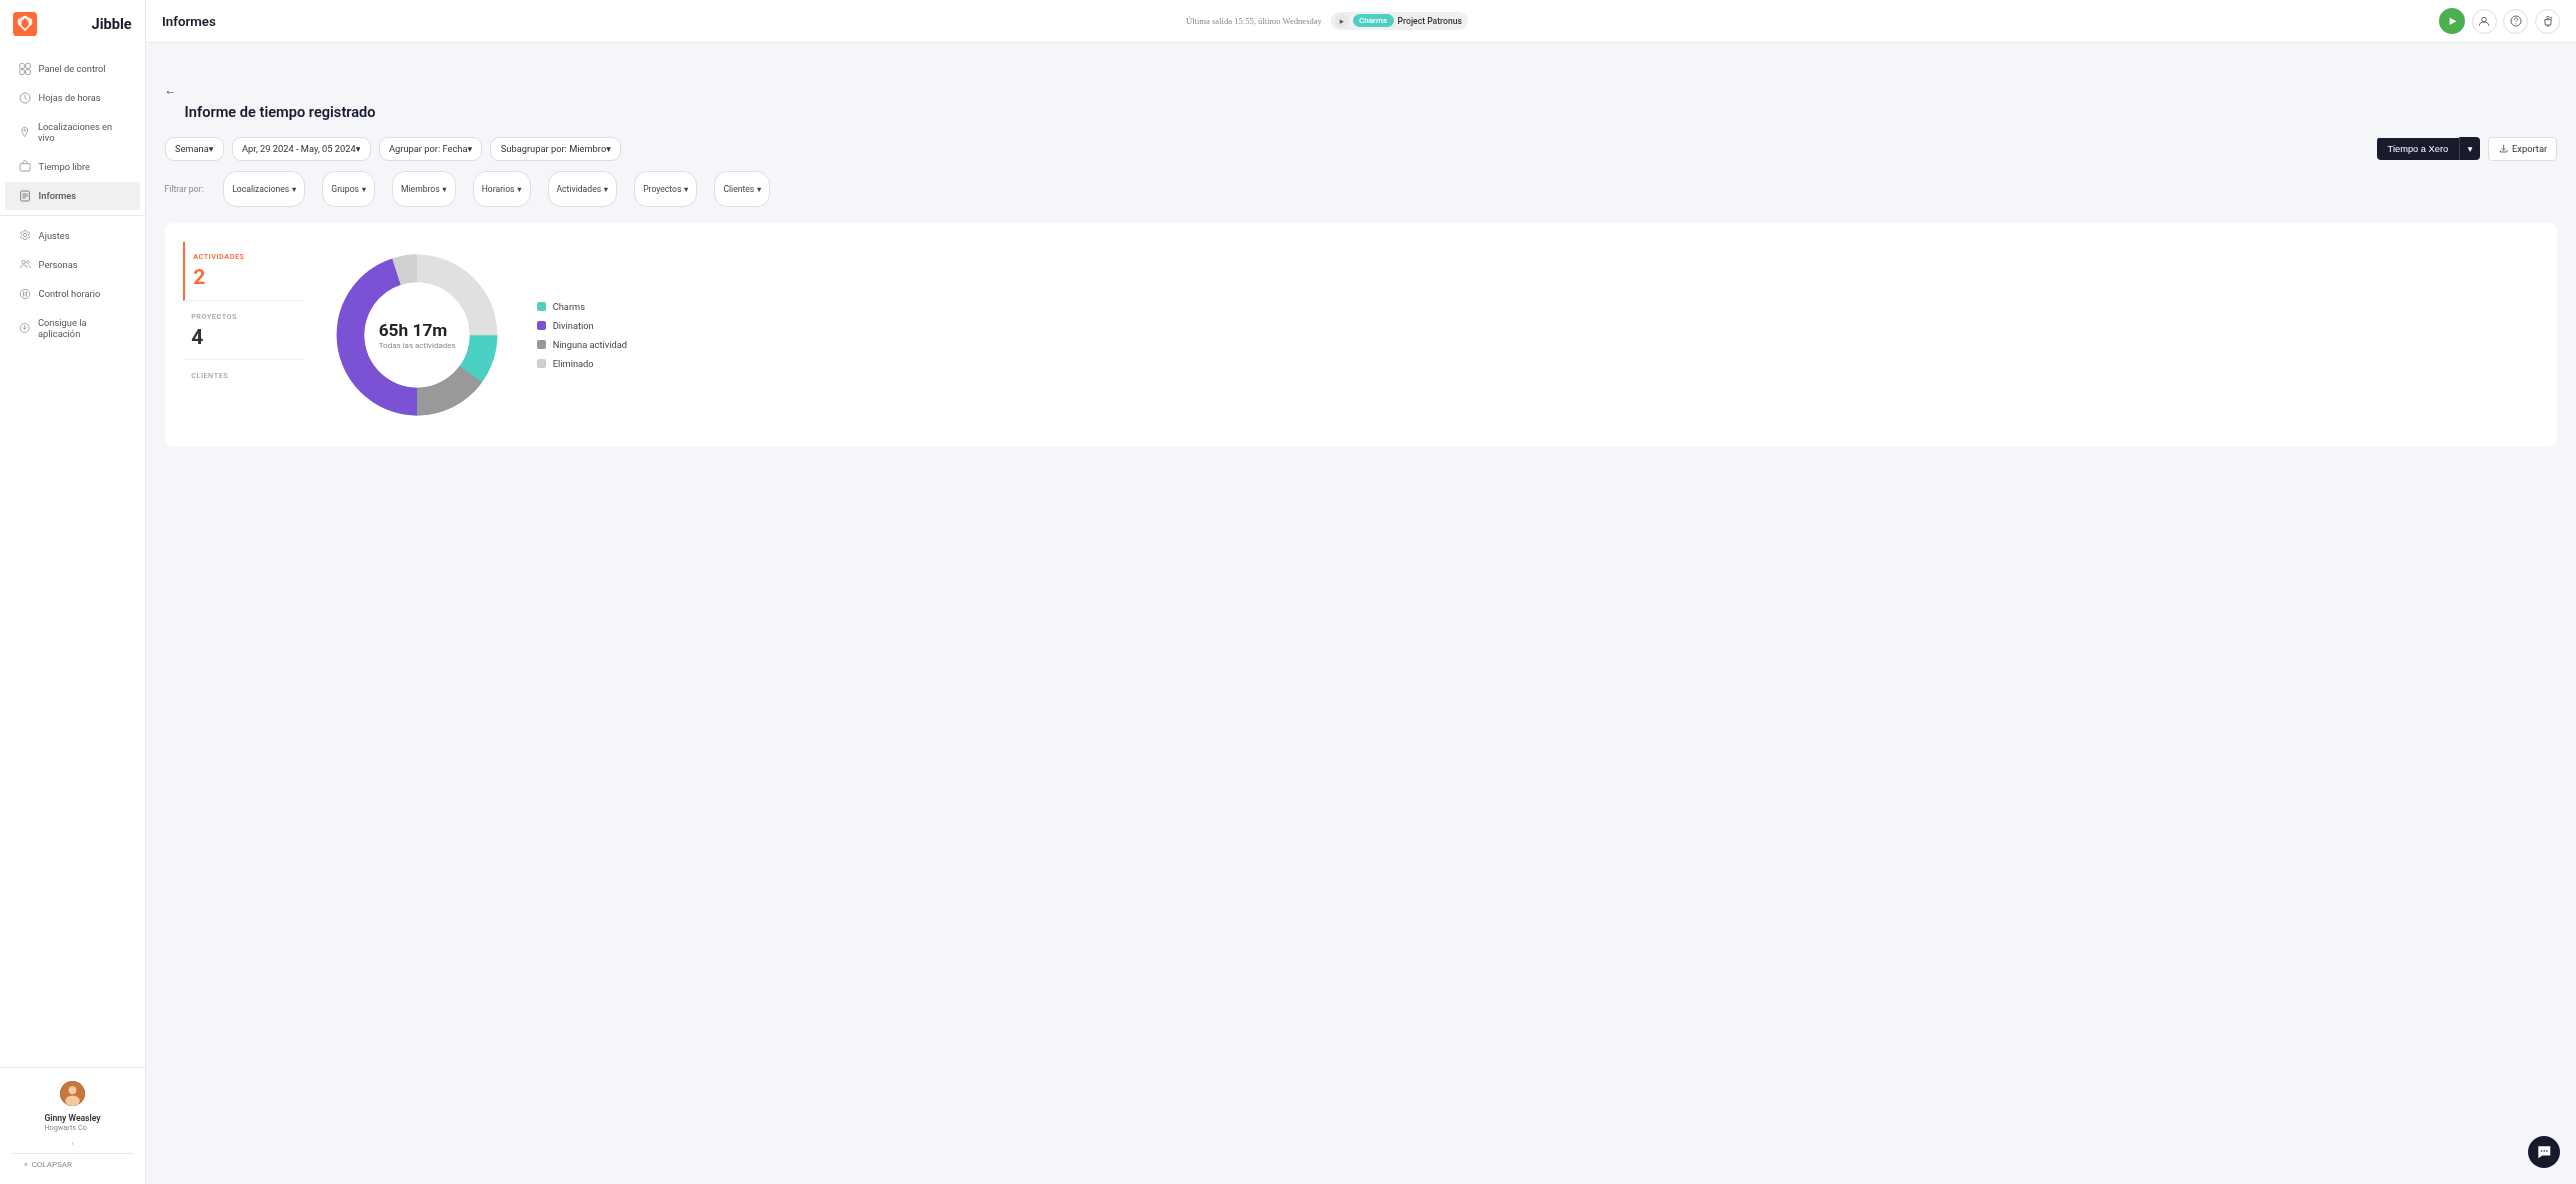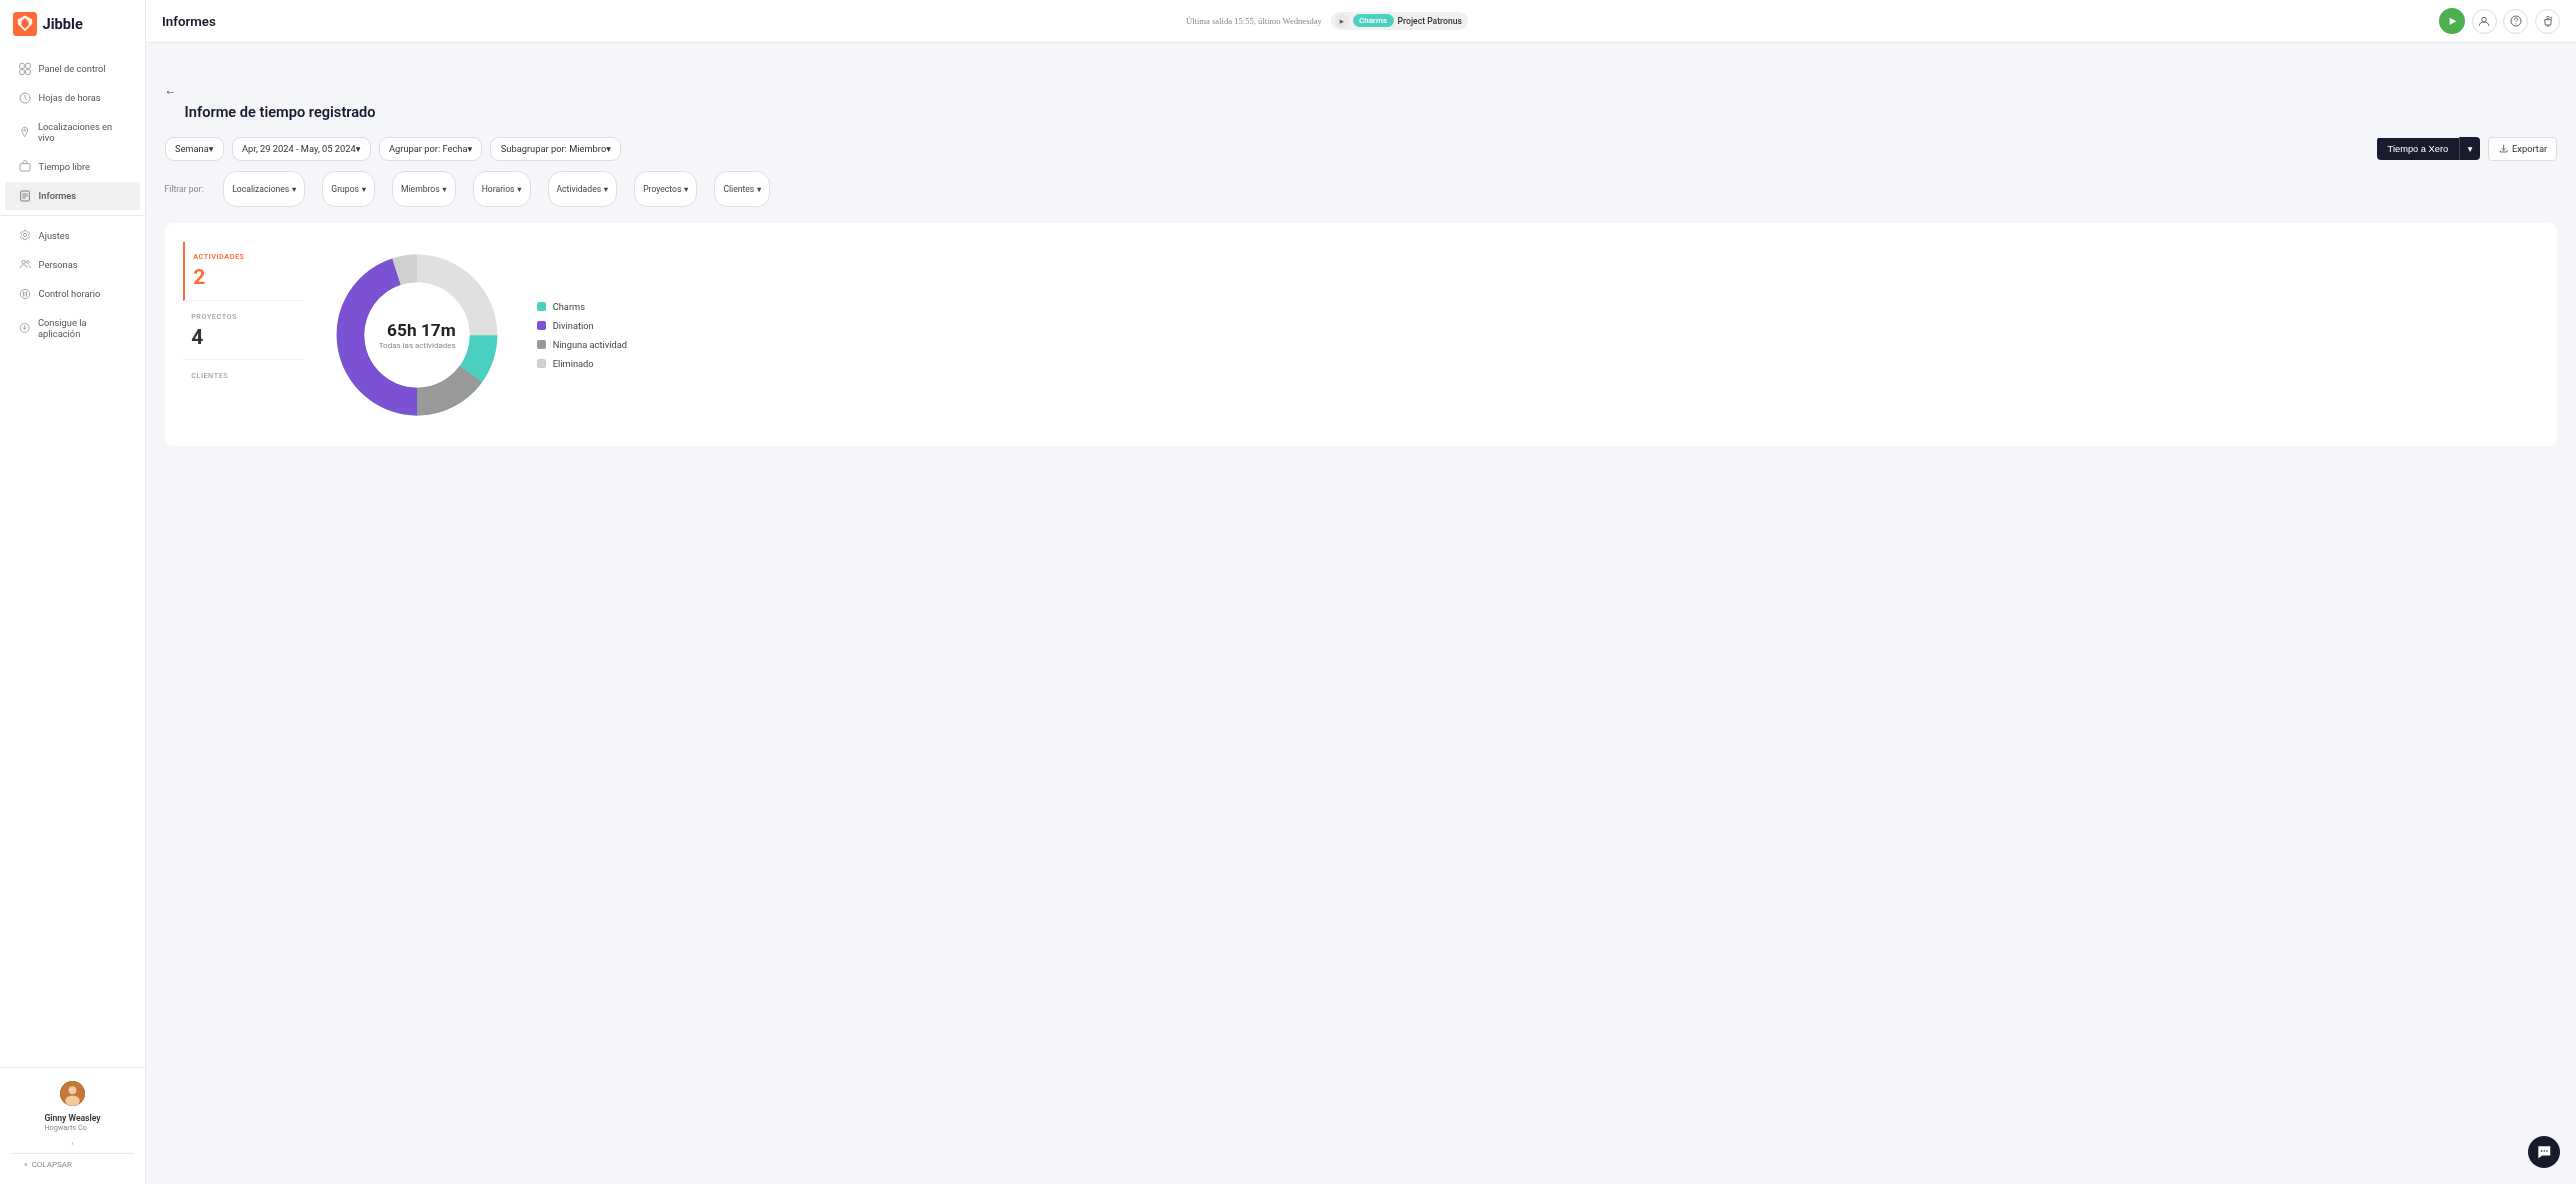--- a/index.html
+++ b/index.html
@@ -14,20 +14,21 @@
       display: flex;
       flex-direction: column;
       height: 100vh;
       overflow: hidden;
     }
     .logo-area {
       padding: 12px 13.3px;
       display: flex;
       align-items: center;
       gap: 5.3px;
+      justify-content: space-between;
     }
     .logo-icon {
       width: 24px;
       height: 24px;
     }
     .logo-text {
       font-size: 14.6px;
       font-weight: 700;
       color: #1a1a2e;
     }
@@ -352,21 +353,21 @@
       position: relative;
       width: 186px;
       height: 186px;
       flex-shrink: 0;
     }
     .donut-center {
       position: absolute;
       top: 50%;
       left: 50%;
       transform: translate(-50%, -50%);
-      text-align: right;
+      text-align: left;
     }
     .donut-time {
       font-size: 17.3px;
       font-weight: 700;
       color: #222;
     }
     .donut-subtitle {
       font-size: 8px;
       color: #888;
       margin-top: 1.3px;

